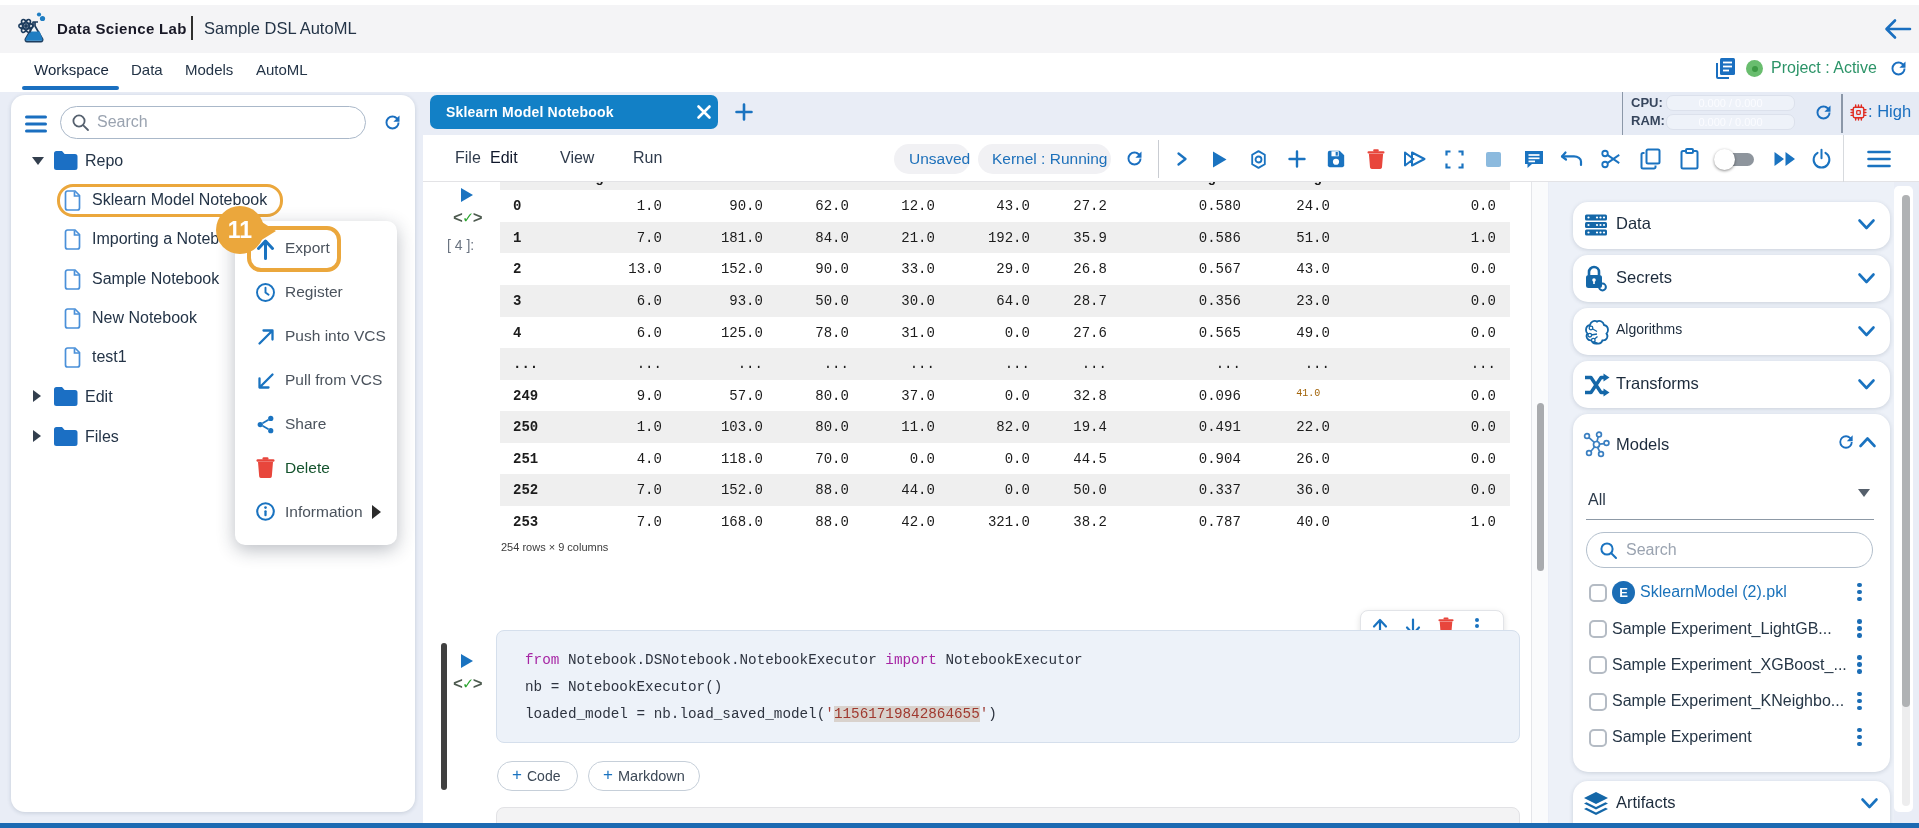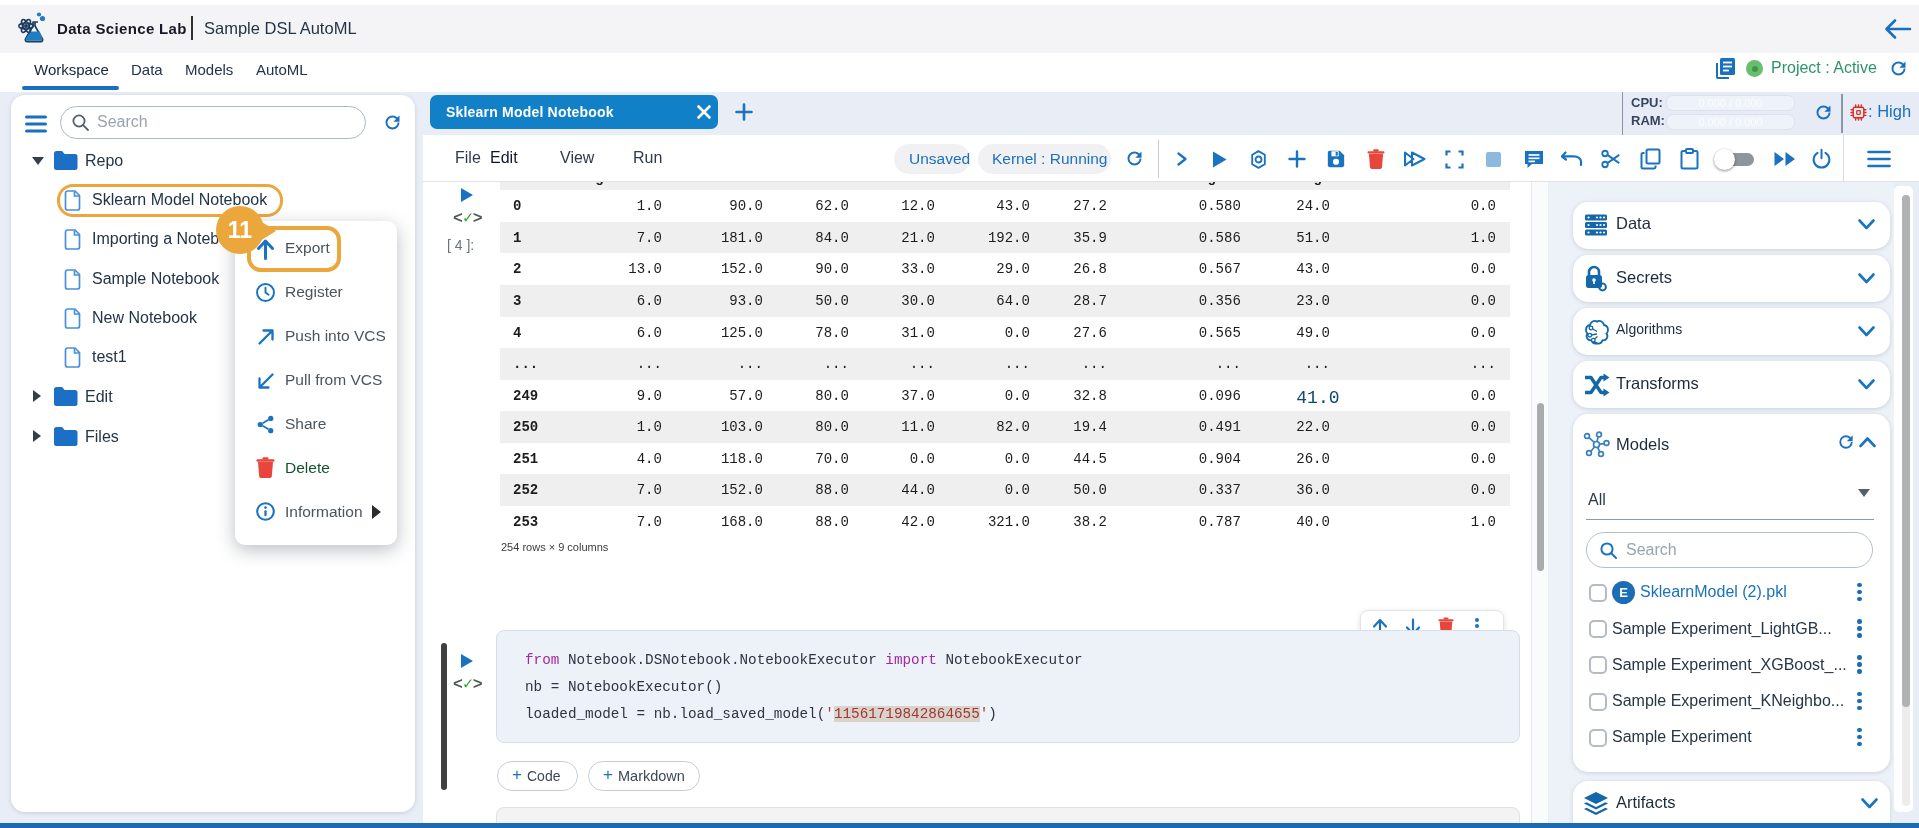--- a/index.html
+++ b/index.html
@@ -405,21 +405,21 @@
 <div class="t mono" style="left:1304.7px;top:356.1px;font-size:14px;color:#1c1c1c">...</div>
 <div class="t mono" style="left:1470.7px;top:356.1px;font-size:14px;color:#1c1c1c">...</div>
 <div class="t mono" style="left:513px;top:387.6px;font-size:14px;font-weight:bold;color:#1c1c1c">249</div>
 <div class="t mono" style="left:636.7px;top:387.6px;font-size:14px;color:#1c1c1c">9.0</div>
 <div class="t mono" style="left:729.3px;top:387.6px;font-size:14px;color:#1c1c1c">57.0</div>
 <div class="t mono" style="left:815.3px;top:387.6px;font-size:14px;color:#1c1c1c">80.0</div>
 <div class="t mono" style="left:901.3px;top:387.6px;font-size:14px;color:#1c1c1c">37.0</div>
 <div class="t mono" style="left:1004.7px;top:387.6px;font-size:14px;color:#1c1c1c">0.0</div>
 <div class="t mono" style="left:1073.3px;top:387.6px;font-size:14px;color:#1c1c1c">32.8</div>
 <div class="t mono" style="left:1198.8px;top:387.6px;font-size:14px;color:#1c1c1c">0.096</div>
-<div class="t mono" style="left:1296.3px;top:387.6px;font-size:18px;color:#0c4a6e">41.0</div>
+<div class="t mono" style="left:1296.3px;top:387.6px;font-size:10px;color:#a16207">41.0</div>
 <div class="t mono" style="left:1470.7px;top:387.6px;font-size:14px;color:#1c1c1c">0.0</div>
 <div class="abs" style="left:500px;top:411.1px;width:1010px;height:31.6px;background:#efefef"></div>
 <div class="t mono" style="left:513px;top:419.1px;font-size:14px;font-weight:bold;color:#1c1c1c">250</div>
 <div class="t mono" style="left:636.7px;top:419.1px;font-size:14px;color:#1c1c1c">1.0</div>
 <div class="t mono" style="left:720.9px;top:419.1px;font-size:14px;color:#1c1c1c">103.0</div>
 <div class="t mono" style="left:815.3px;top:419.1px;font-size:14px;color:#1c1c1c">80.0</div>
 <div class="t mono" style="left:901.3px;top:419.1px;font-size:14px;color:#1c1c1c">11.0</div>
 <div class="t mono" style="left:996.3px;top:419.1px;font-size:14px;color:#1c1c1c">82.0</div>
 <div class="t mono" style="left:1073.3px;top:419.1px;font-size:14px;color:#1c1c1c">19.4</div>
 <div class="t mono" style="left:1198.8px;top:419.1px;font-size:14px;color:#1c1c1c">0.491</div>

